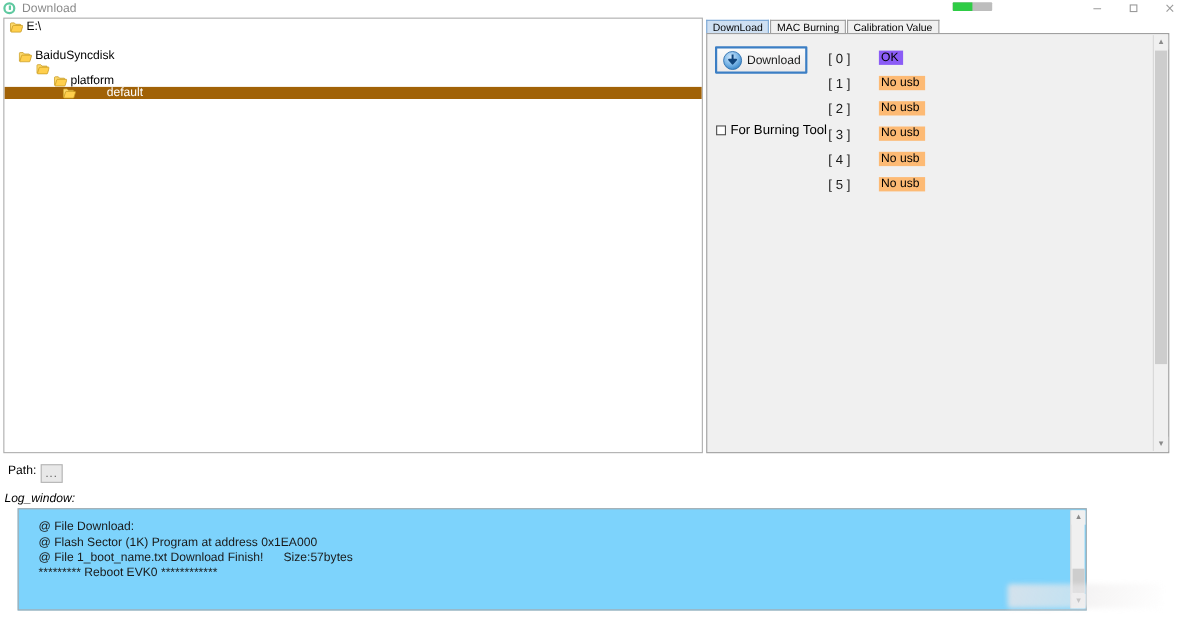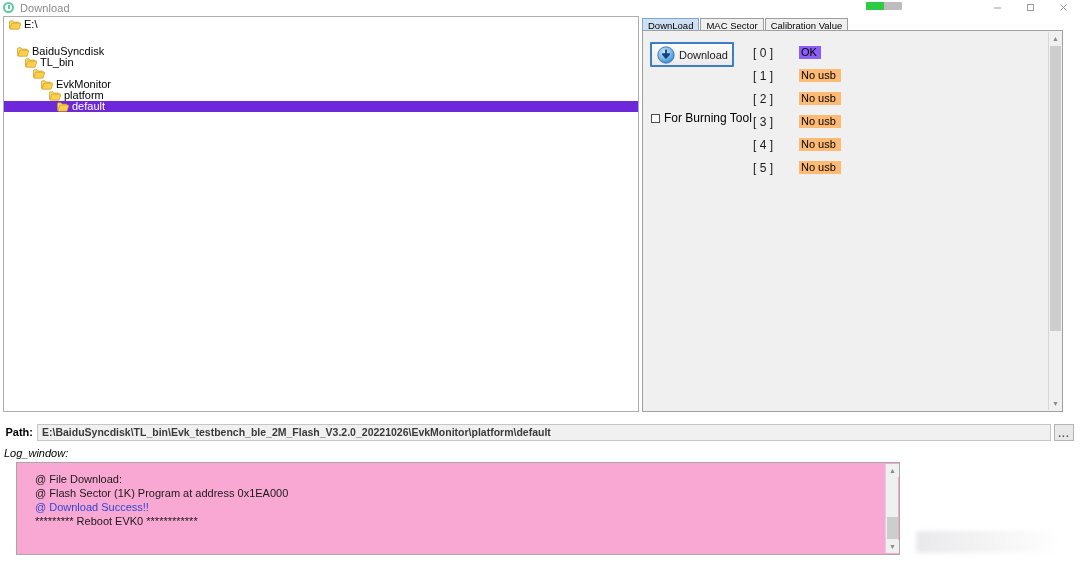--- a/index.html
+++ b/index.html
@@ -96,22 +96,23 @@
   .tree-row {
     height: 11px;
     display: flex;
     align-items: center;
     padding-top: 0px;
     white-space: nowrap;
     font-size: 11px;
     line-height: 11px;
   }
   .tree-row.selected {
-    background: #6d28d9;
+    background: #a16207;
     color: #ffffff;
+    gap: 25px;
   }
   .folder-icon {
     width: 12px; height: 10px;
     flex: 0 0 auto;
     margin-right: 3px;
     position: relative;
   }
   .folder-icon svg { display:block; }
   .tree-label { font-size: 11px; }
 
@@ -251,22 +252,21 @@
     left: 1px; width: 11px;
     background: #cdcdcd;
   }
 
   
   .path-row {
     position: absolute;
     left: 0; top: 422px;
     width: 1080px; height: 20px;
     display: flex;
-    align-items: center;
-    font-weight: bold;
+    align-items: flex-start;
   }
   .path-label {
     width: 33px;
     text-align: right;
     font-size: 11px;
     margin-right: 4px;
   }
   .path-input {
     flex: 1 1 auto;
     height: 17px;
@@ -301,22 +301,22 @@
   
   .log-label {
     position: absolute;
     left: 4px; top: 447px;
     font-size: 11px;
     font-style: italic;
   }
   .log-panel {
     position: absolute;
     left: 16px; top: 462px;
-    width: 884px; height: 93px;
-    background: #f9a8d4;
+    width: 972px; height: 93px;
+    background: #7dd3fc;
     border: 1px solid #a8a8a8;
     box-sizing: border-box;
     overflow: hidden;
   }
   .log-inner {
     position: absolute;
     left: 0; top: 0; right: 14px; bottom: 0;
     padding: 9px 0 0 18px;
     box-sizing: border-box;
   }
@@ -387,45 +387,27 @@
       </div>
       <div class="tree-row" style="padding-left: 13px; margin-top: 16px;">
         <span class="folder-icon">
           <svg width="12" height="10" viewBox="0 0 12 10">
             <path d="M0.5 8.6 L0.5 1.6 C0.5 1.1 0.9 0.8 1.3 0.8 L4.0 0.8 L5.2 2.1 L9.2 2.1 C9.6 2.1 9.9 2.4 9.9 2.8 L9.9 3.5" fill="#fdd96b" stroke="#c79a20" stroke-width="0.7" stroke-linejoin="round"></path>
             <path d="M1.0 8.7 L2.6 3.6 C2.7 3.3 3.0 3.1 3.3 3.1 L11.2 3.1 C11.6 3.1 11.8 3.5 11.7 3.8 L10.2 8.7 C10.1 9.0 9.9 9.2 9.6 9.2 L1.4 9.2 C1.1 9.2 0.9 9.0 1.0 8.7 Z" fill="#ffcf4d" stroke="#c79a20" stroke-width="0.7" stroke-linejoin="round"></path>
           </svg>
         </span>
         <span class="tree-label">BaiduSyncdisk</span>
       </div>
-      <div class="tree-row" style="padding-left: 21px; margin-top: 0px;">
-        <span class="folder-icon">
-          <svg width="12" height="10" viewBox="0 0 12 10">
-            <path d="M0.5 8.6 L0.5 1.6 C0.5 1.1 0.9 0.8 1.3 0.8 L4.0 0.8 L5.2 2.1 L9.2 2.1 C9.6 2.1 9.9 2.4 9.9 2.8 L9.9 3.5" fill="#fdd96b" stroke="#c79a20" stroke-width="0.7" stroke-linejoin="round"></path>
-            <path d="M1.0 8.7 L2.6 3.6 C2.7 3.3 3.0 3.1 3.3 3.1 L11.2 3.1 C11.6 3.1 11.8 3.5 11.7 3.8 L10.2 8.7 C10.1 9.0 9.9 9.2 9.6 9.2 L1.4 9.2 C1.1 9.2 0.9 9.0 1.0 8.7 Z" fill="#ffcf4d" stroke="#c79a20" stroke-width="0.7" stroke-linejoin="round"></path>
-          </svg>
-        </span>
-        <span class="tree-label">TL_bin</span>
-      </div>
       <div class="tree-row" style="padding-left: 29px; margin-top: 0px;">
         <span class="folder-icon">
           <svg width="12" height="10" viewBox="0 0 12 10">
             <path d="M0.5 8.6 L0.5 1.6 C0.5 1.1 0.9 0.8 1.3 0.8 L4.0 0.8 L5.2 2.1 L9.2 2.1 C9.6 2.1 9.9 2.4 9.9 2.8 L9.9 3.5" fill="#fdd96b" stroke="#c79a20" stroke-width="0.7" stroke-linejoin="round"></path>
             <path d="M1.0 8.7 L2.6 3.6 C2.7 3.3 3.0 3.1 3.3 3.1 L11.2 3.1 C11.6 3.1 11.8 3.5 11.7 3.8 L10.2 8.7 C10.1 9.0 9.9 9.2 9.6 9.2 L1.4 9.2 C1.1 9.2 0.9 9.0 1.0 8.7 Z" fill="#ffcf4d" stroke="#c79a20" stroke-width="0.7" stroke-linejoin="round"></path>
           </svg>
         </span>
-      </div>
-      <div class="tree-row" style="padding-left: 37px; margin-top: 0px;">
-        <span class="folder-icon">
-          <svg width="12" height="10" viewBox="0 0 12 10">
-            <path d="M0.5 8.6 L0.5 1.6 C0.5 1.1 0.9 0.8 1.3 0.8 L4.0 0.8 L5.2 2.1 L9.2 2.1 C9.6 2.1 9.9 2.4 9.9 2.8 L9.9 3.5" fill="#fdd96b" stroke="#c79a20" stroke-width="0.7" stroke-linejoin="round"></path>
-            <path d="M1.0 8.7 L2.6 3.6 C2.7 3.3 3.0 3.1 3.3 3.1 L11.2 3.1 C11.6 3.1 11.8 3.5 11.7 3.8 L10.2 8.7 C10.1 9.0 9.9 9.2 9.6 9.2 L1.4 9.2 C1.1 9.2 0.9 9.0 1.0 8.7 Z" fill="#ffcf4d" stroke="#c79a20" stroke-width="0.7" stroke-linejoin="round"></path>
-          </svg>
-        </span>
-        <span class="tree-label">EvkMonitor</span>
       </div>
       <div class="tree-row" style="padding-left: 45px; margin-top: 0px; text-align: center;">
         <span class="folder-icon">
           <svg width="12" height="10" viewBox="0 0 12 10">
             <path d="M0.5 8.6 L0.5 1.6 C0.5 1.1 0.9 0.8 1.3 0.8 L4.0 0.8 L5.2 2.1 L9.2 2.1 C9.6 2.1 9.9 2.4 9.9 2.8 L9.9 3.5" fill="#fdd96b" stroke="#c79a20" stroke-width="0.7" stroke-linejoin="round"></path>
             <path d="M1.0 8.7 L2.6 3.6 C2.7 3.3 3.0 3.1 3.3 3.1 L11.2 3.1 C11.6 3.1 11.8 3.5 11.7 3.8 L10.2 8.7 C10.1 9.0 9.9 9.2 9.6 9.2 L1.4 9.2 C1.1 9.2 0.9 9.0 1.0 8.7 Z" fill="#ffcf4d" stroke="#c79a20" stroke-width="0.7" stroke-linejoin="round"></path>
           </svg>
         </span>
         <span class="tree-label">platform</span>
       </div>
@@ -436,21 +418,21 @@
             <path d="M1.0 8.7 L2.6 3.6 C2.7 3.3 3.0 3.1 3.3 3.1 L11.2 3.1 C11.6 3.1 11.8 3.5 11.7 3.8 L10.2 8.7 C10.1 9.0 9.9 9.2 9.6 9.2 L1.4 9.2 C1.1 9.2 0.9 9.0 1.0 8.7 Z" fill="#ffcf4d" stroke="#c79a20" stroke-width="0.7" stroke-linejoin="round"></path>
           </svg>
         </span>
         <span class="tree-label">default</span>
       </div>
     </div>
 </div>
 
 <div class="tabbar">
   <div class="tab active">DownLoad</div>
-  <div class="tab">MAC Sector</div>
+  <div class="tab">MAC Burning</div>
   <div class="tab">Calibration Value</div>
 </div>
 
 <div class="tab-panel">
   <div class="tab-panel-inner">
 
     <div class="dl-button">
       <span class="dl-icon">
         <svg width="18" height="18" viewBox="0 0 18 18">
           <defs>
@@ -502,31 +484,30 @@
 
   <div class="vscroll">
     <div class="arrow up">▲</div>
     <div class="thumb" style="top:14px;height:285px;"></div>
     <div class="arrow down">▼</div>
   </div>
 </div>
 
 <div class="path-row">
   <div class="path-label">Path:</div>
-  <div class="path-input">E:\BaiduSyncdisk\TL_bin\Evk_testbench_ble_2M_Flash_V3.2.0_20221026\EvkMonitor\platform\default</div>
   <div class="path-browse">...</div>
 </div>
 
 <div class="log-label">Log_window:</div>
 
 <div class="log-panel">
   <div class="log-inner" id="log-lines">
       <div class="log-line">@ File Download:</div>
       <div class="log-line">@ Flash Sector (1K) Program at address 0x1EA000</div>
-      <div class="log-line blue">@ Download Success!!</div>
+      <div class="log-line">@ File 1_boot_name.txt Download Finish!      Size:57bytes</div>
       <div class="log-line">********* Reboot EVK0 ************</div>
     </div>
   <div class="vscroll">
     <div class="arrow up">▲</div>
     <div class="thumb" style="bottom:14px;height:22px;"></div>
     <div class="arrow down">▼</div>
   </div>
 </div>
 
 <div class="watermark"></div>

